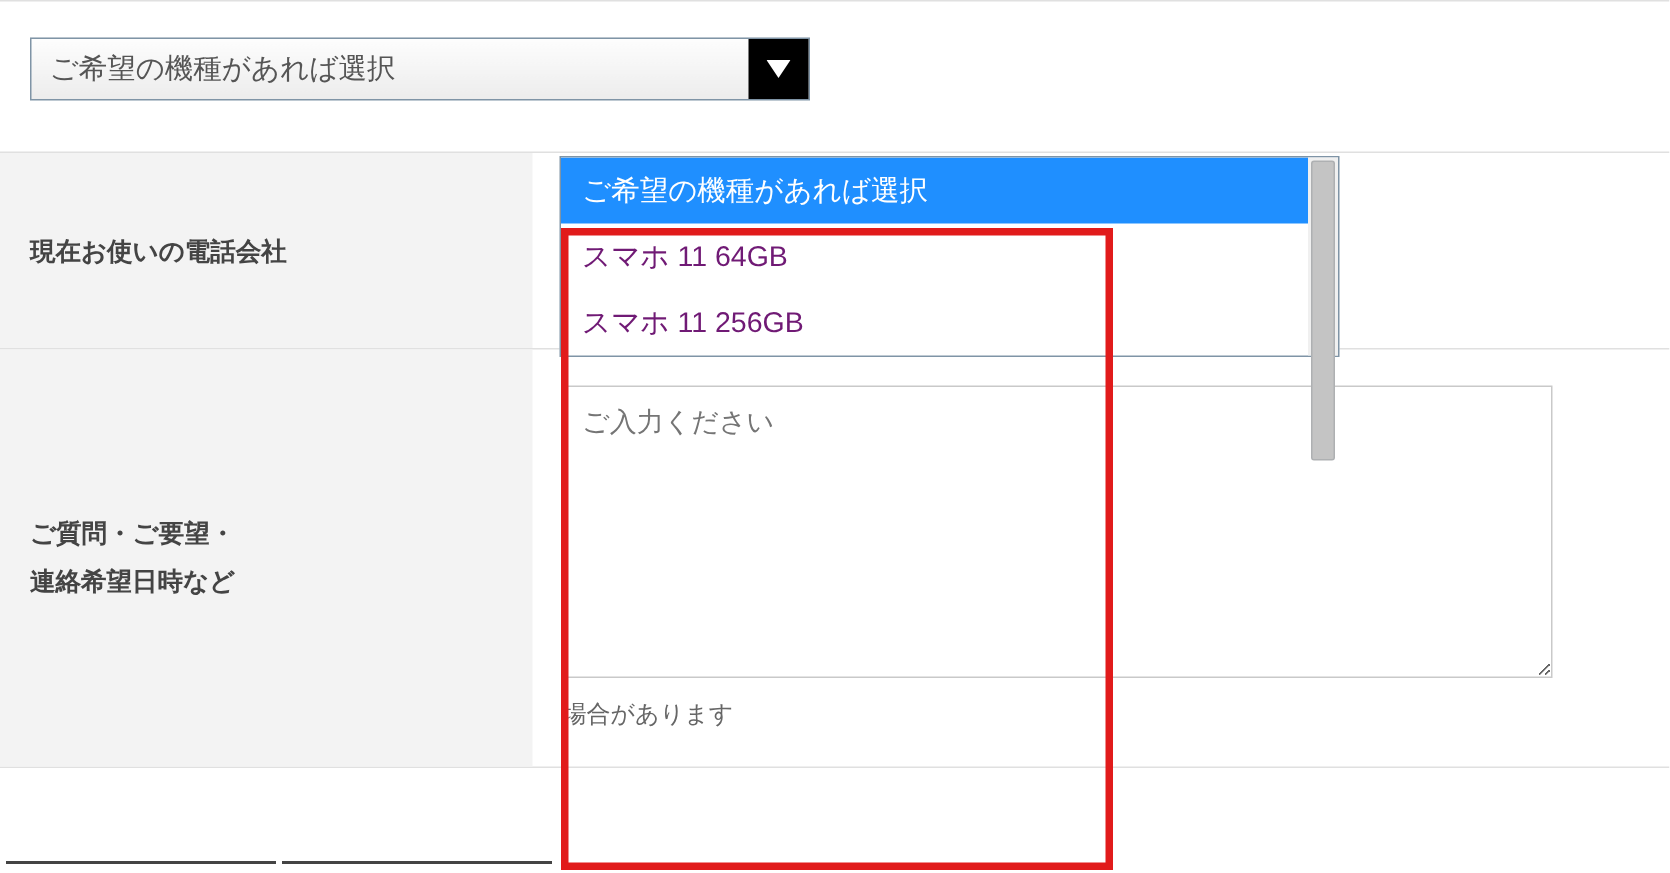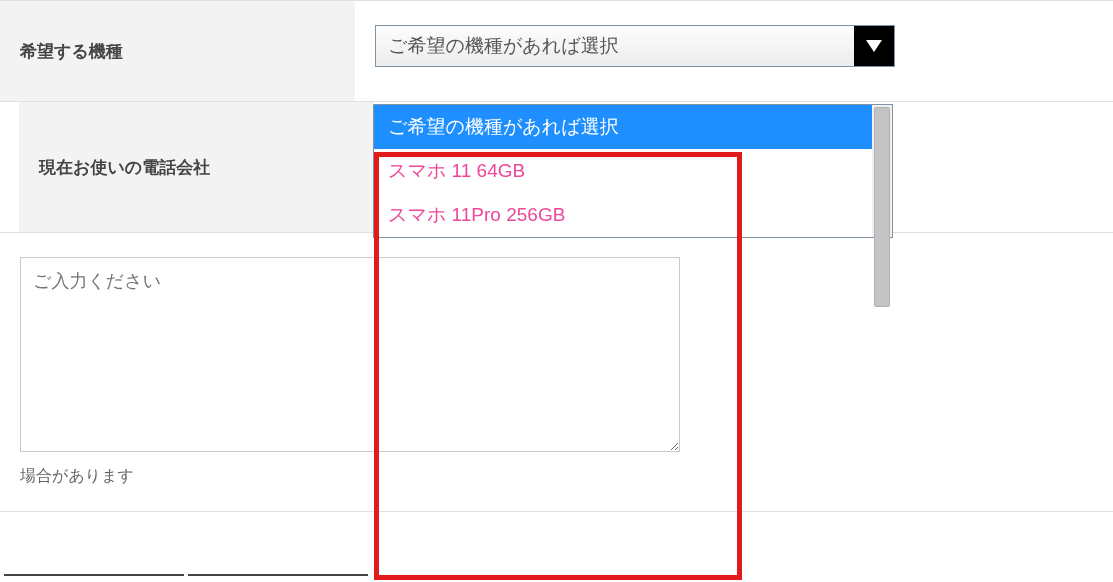--- a/index.html
+++ b/index.html
@@ -40,21 +40,21 @@
   .label-multiline { line-height: 1.9; }
 
   .value-cell {
     flex: 1;
     padding: 24px 20px;
     display: flex;
     align-items: flex-start;
   }
 
   .row1 .label-cell, .row1 .value-cell { min-height: 100px; }
-  .row2 .label-cell, .row2 .value-cell { min-height: 130px; margin-left: 19px; }
+  .row2 .label-cell, .row2 .value-cell { min-height: 130px; }
   .row3 .label-cell, .row3 .value-cell { min-height: 270px; }
 
   
   .select-box {
     position: relative;
     width: 520px;
     height: 42px;
     border: 1px solid #7f94a6;
     background: linear-gradient(#fdfdfd, #ececec);
     display: flex;
@@ -88,21 +88,21 @@
     z-index: 10;
     display: flex;
   }
   .dropdown-list {
     flex: 1;
     overflow: hidden;
   }
   .dropdown-item {
     padding: 9px 14px;
     font-size: 19px;
-    color: #ec4899;
+    color: #701a75;
     cursor: pointer;
     white-space: nowrap;
   }
   .dropdown-item.selected {
     background: #1f8fff;
     color: #fff;
   }
   .dd-scrollbar {
     width: 20px;
     background: #f0f0f0;
@@ -166,58 +166,61 @@
   }
   .bar-a { width: 180px; border-top: 2px solid #444; margin-left: 4px; }
   .bar-b { width: 180px; border-top: 2px solid #444; }
 </style>
 </head>
 <body>
 
 <div class="form-table">
 
   <div class="form-row row1">
-    <div class="label-cell">
-      <span>希望する機種</span>
-    </div>
     <div class="value-cell">
       <div class="select-box">
         <div class="select-display">ご希望の機種があれば選択</div>
         <div class="select-arrow">
           <svg viewBox="0 0 16 12">
               <polygon points="0,0 16,0 8,12" fill="#fff"></polygon>
             </svg>
         </div>
       </div>
     </div>
   </div>
 
   <div class="form-row row2">
     <div class="label-cell">
       <span>現在お使いの電話会社</span>
     </div>
     <div class="value-cell"></div>
   </div>
 
   <div class="form-row row3">
+    <div class="label-cell">
+      <div class="label-multiline">
+        <span>ご質問・ご要望・</span><br>
+        <span>連絡希望日時など</span>
+      </div>
+    </div>
     <div class="value-cell">
       <div class="textarea-wrap">
         <textarea class="memo" placeholder="ご入力ください" style=""></textarea>
         <div class="note-text">場合があります</div>
       </div>
     </div>
   </div>
 
 </div>
 
 <div class="dropdown">
   <div class="dropdown-list" id="dropdown-list">
       <div class="dropdown-item selected">ご希望の機種があれば選択</div>
       <div class="dropdown-item">スマホ 11 64GB</div>
-      <div class="dropdown-item">スマホ 11Pro 256GB</div>
+      <div class="dropdown-item">スマホ 11 256GB</div>
     </div>
   <div class="dd-scrollbar">
     <div class="dd-thumb"></div>
   </div>
 </div>
 
 <div class="highlight-box"></div>
 
 <div class="bottom-bars">
   <div class="bar-a"></div>

